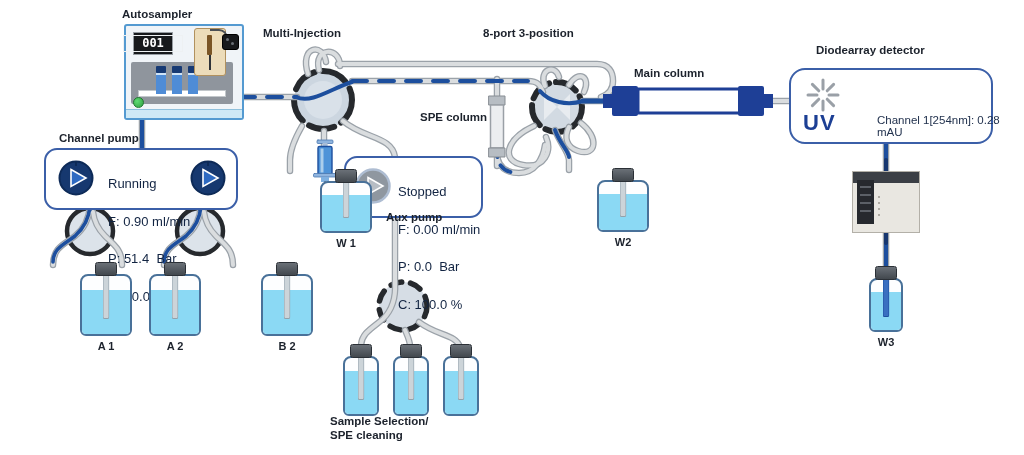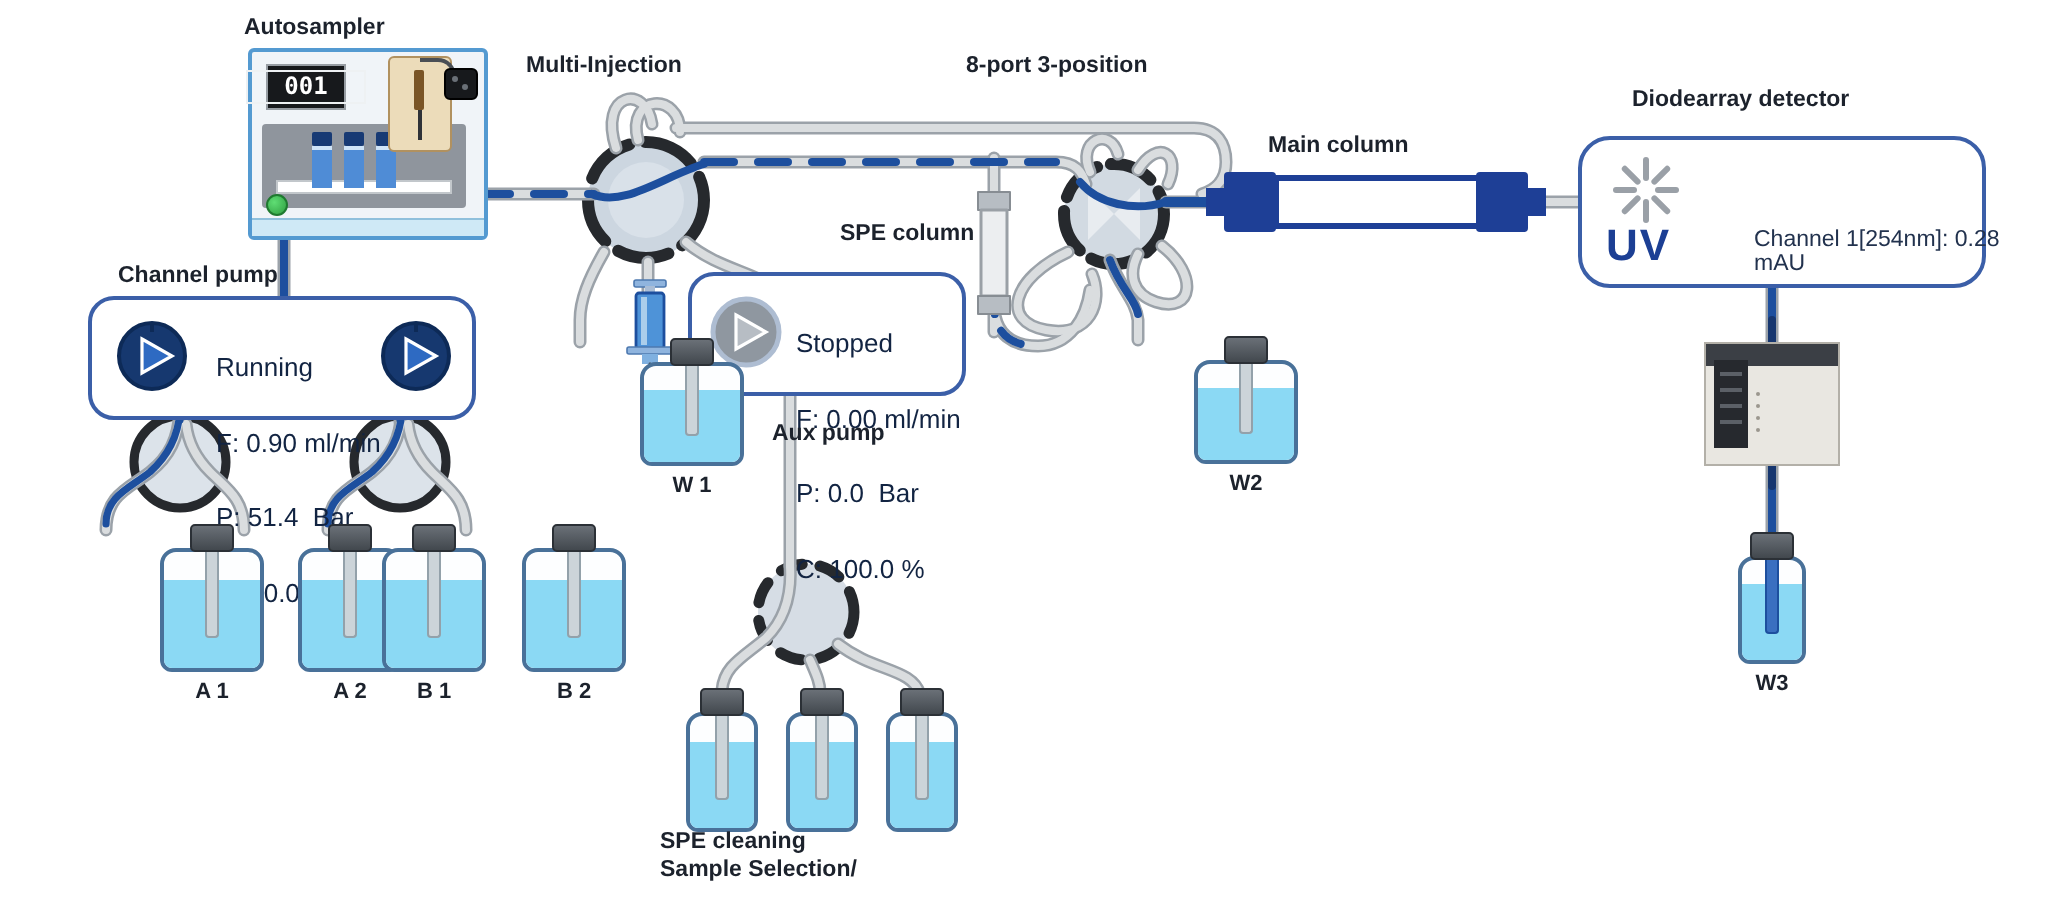--- a/index.html
+++ b/index.html
@@ -204,22 +204,22 @@
 
   <div class="lbl" style="left:122px;top:7px;width:120px">Autosampler</div>
   <div class="lbl left" style="left:59px;top:131px">Channel pump</div>
   <div class="lbl" style="left:263px;top:26px;width:124px">Multi-Injection</div>
   <div class="lbl" style="left:483px;top:26px;width:130px">8-port 3-position</div>
   <div class="lbl left" style="left:420px;top:110px">SPE column</div>
   <div class="lbl" style="left:386px;top:210px;width:84px">Aux pump</div>
   <div class="lbl" style="left:634px;top:66px;width:108px">Main column</div>
   <div class="lbl" style="left:816px;top:43px;width:146px">Diodearray detector</div>
   <div class="lbl" style="left:330px;top:414px;width:164px">
+    <div>Sample Selection/</div>
     <div>SPE cleaning</div>
-    <div>Sample Selection/</div>
   </div>
 
   <div class="as-box">
     <div class="as-tray"></div>
     <div class="as-shelf"></div>
     <div class="vial" style="left:30px">
         <div class="vcap"></div>
         <div class="vbody"></div>
       </div>
     <div class="vial" style="left:46px">
@@ -258,21 +258,21 @@
       <polygon points="13,9.5 28,18 13,26.5" fill="#2e6ac2" stroke="#fff" stroke-width="1.6"></polygon>
     </svg>
     <div class="ptext" style="left:62px;top:3px">
       <div>Running</div>
       <div>F: 0.90 ml/min</div>
       <div>P: 51.4  Bar</div>
       <div>C: 40.0/60.0 %</div>
     </div>
   </div>
 
-  <div class="panel" style="left:344px;top:136px;width:135px;height:58px">
+  <div class="panel" style="left:344px;top:156px;width:135px;height:58px">
     <svg class="pump-icon" style="left:9px;top:10px" viewBox="0 0 36 36">
       <circle cx="18" cy="18" r="16.5" fill="#8f97a0" stroke="#aebdd2" stroke-width="2.5"></circle>
       <polygon points="13,9.5 28,18 13,26.5" fill="#b7bdc4" stroke="#fff" stroke-width="1.6"></polygon>
     </svg>
     <div class="ptext" style="left:52px;top:3px">
       <div>Stopped</div>
       <div>F: 0.00 ml/min</div>
       <div>P: 0.0  Bar</div>
       <div>C: 100.0 %</div>
     </div>
@@ -320,28 +320,20 @@
     <div class="blabel">A 1</div>
   </div>
   <div class="bottle b32 h58" style="left:106px;top:262px">
     <div class="cap"></div>
       <div class="bbody">
         <div class="liq"></div>
         <div class="dip"></div>
       </div>
     <div class="blabel">A 2</div>
   </div>
-  <div class="bottle b32 h58" style="left:148px;top:262px">
-    <div class="cap"></div>
-      <div class="bbody">
-        <div class="liq"></div>
-        <div class="dip"></div>
-      </div>
-    <div class="blabel">B 1</div>
-  </div>
   <div class="bottle b32 h58" style="left:218px;top:262px">
     <div class="cap"></div>
       <div class="bbody">
         <div class="liq"></div>
         <div class="dip"></div>
       </div>
     <div class="blabel">B 2</div>
   </div>
   <div class="bottle b32 h48" style="left:277px;top:169px">
     <div class="cap"></div>

